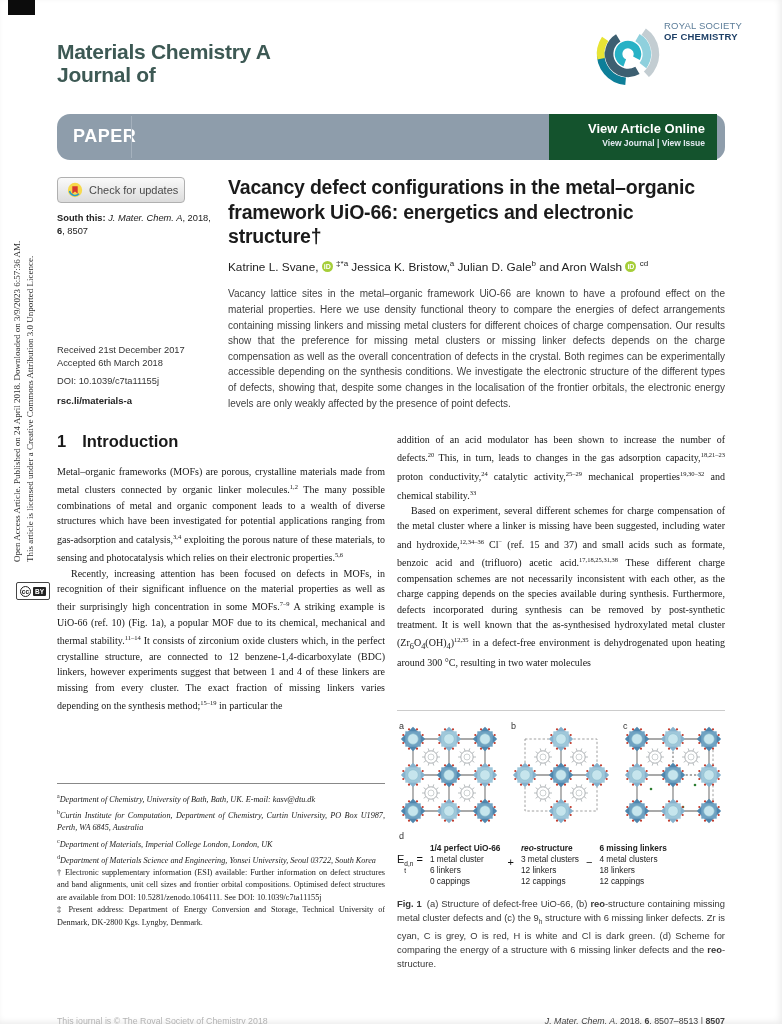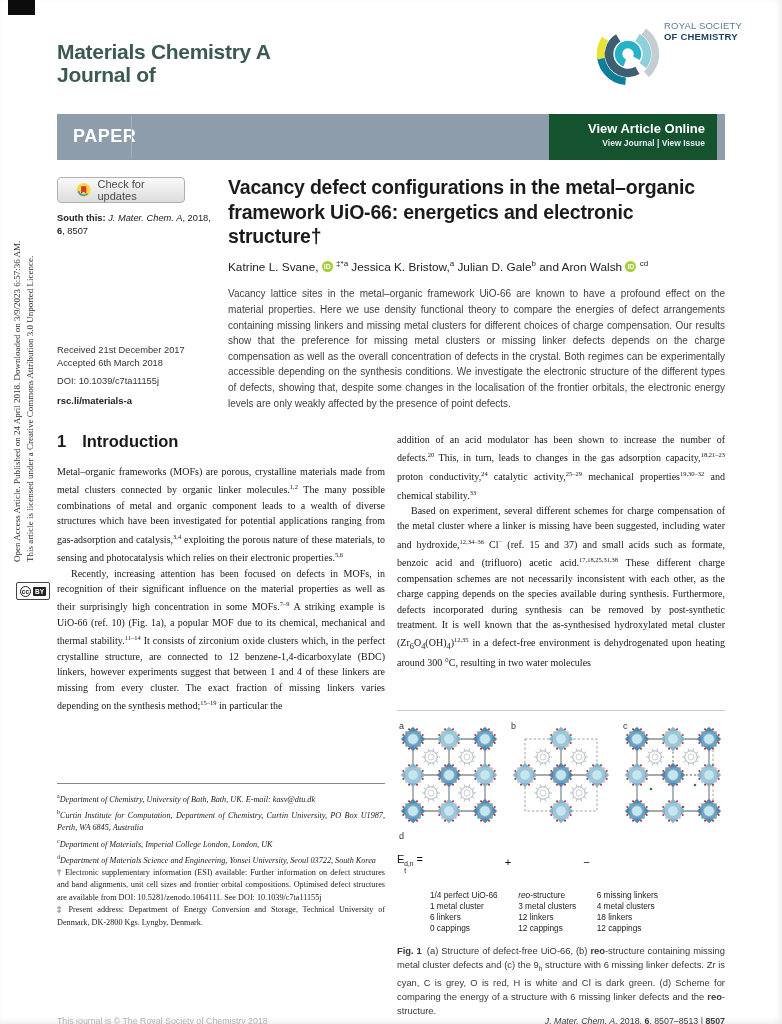--- a/index.html
+++ b/index.html
@@ -12,42 +12,42 @@
 
   
   .masthead { position:absolute; left:57px; top:40px; color:#3d5954; font-weight:bold;
               font-size:21px; line-height:23px; letter-spacing:-0.3px; }
   .rsc-logo { position:absolute; left:594px; top:20px; width:150px; height:88px; display:flex; align-items:flex-start; }
   .rsc-logo-text { margin-left:2px; line-height:11px; }
   .rsc-logo-text .l1 { font-size:9.5px; color:#5c7d99; letter-spacing:0.2px; }
   .rsc-logo-text .l2 { font-size:9.5px; color:#1d3f66; font-weight:bold; letter-spacing:0.2px; }
 
   
-  .banner { position:absolute; left:57px; top:114px; width:668px; height:46px; background:#8e9dab; }
+  .banner { position:absolute; left:57px; top:114px; width:668px; height:46px; background:#8e9dab;border-radius:13px; }
   .banner-divider { position:absolute; left:74px; top:2px; bottom:2px; width:1px; background:#a5b1bd; }
   .banner-label { position:absolute; left:16px; top:12px; color:#ffffff; font-weight:bold; font-size:18px; letter-spacing:0.5px; }
   .view-box { position:absolute; right:8px; top:0; width:168px; height:46px; background:#14532d; text-align:right; padding:7px 12px 0 0; }
   .view-main { color:#ffffff; font-weight:bold; font-size:13px; display:block; }
   .view-sub { color:#e3eaf1; font-size:8.5px; font-weight:bold; display:block; margin-top:2px;padding-left:16px; }
 
   
   .side-text { position:absolute; transform:rotate(-90deg); transform-origin:0 0; white-space:nowrap;
                font-family:"Liberation Serif", serif; font-size:9px; color:#2d2d2d; }
   .side1 { left:12px; top:562px; }
   .side2 { left:25px; top:562px; }
   .cc-badge { position:absolute; left:16px; top:582px; width:34px; height:18px; border:1px solid #444;
               border-radius:2px; display:flex; align-items:center; justify-content:center; gap:2px; background:#fff; }
   .cc-circle { width:11px; height:11px; border:1.2px solid #222; border-radius:50%; font-size:6.5px; font-weight:bold;
                color:#222; display:flex; align-items:center; justify-content:center; }
   .cc-by { font-size:6.5px; font-weight:bold; color:#fff; background:#222; padding:1px 2px; border-radius:1px; }
 
   
   .check-btn { position:absolute; left:57px; top:177px; width:128px; height:26px; border:1px solid #b0b0b0;
                border-radius:4px; background:linear-gradient(#fafafa,#dcdcdc); display:flex; align-items:center;
-               gap:6px; padding-left:18px; cursor:pointer; }
+               gap:6px; padding-left:9px; cursor:pointer; }
   .check-btn span.lbl { font-size:11px; color:#4a4a4a; }
   .cite-block { position:absolute; left:57px; top:212px; width:158px; font-size:9.3px; line-height:12.5px; color:#222; }
   .recv-block { position:absolute; left:57px; top:344px; width:170px; font-size:9.3px; line-height:13px; color:#333; }
   .doi-line   { position:absolute; left:57px; top:376px; font-size:9.3px; color:#333; }
   .rsc-link   { position:absolute; left:57px; top:395px; font-size:9.5px; color:#222; font-weight:bold; }
 
   
   .title-col { position:absolute; left:228px; top:175px; width:497px; }
   .article-title { font-size:19.5px; line-height:24.5px; font-weight:bold; color:#1b1b1b; letter-spacing:-0.2px; }
   .authors { margin-top:10px; font-size:11.8px; color:#222; white-space:nowrap; }
@@ -77,21 +77,21 @@
   .panels { display:flex; gap:8px; }
   .panel { position:relative; width:104px; height:104px; }
   .panel-label { position:absolute; left:2px; top:-2px; font-size:9px; color:#333; }
   .eq-area { margin-top:4px; }
   .eq-label { font-size:9px; color:#333; margin-left:2px; }
   .eq-row { display:flex; align-items:flex-start; gap:7px; margin-top:2px; }
   .eq-sym { font-size:11px; color:#111; margin-top:10px; white-space:nowrap; }
   .supsub { display:inline-flex; flex-direction:column; font-size:6.5px; line-height:6.5px; vertical-align:-3px; }
   .eq-op { font-size:11px; color:#111; margin-top:13px; }
   .eq-term { font-size:8.3px; line-height:11px; color:#222; }
-  .eq-term .t-title { font-weight:normal;margin-top:47px; }
+  .eq-term .t-title { font-weight:bold; }
   .caption { margin-top:10px; font-size:9.4px; line-height:14px; color:#383838; text-align:justify; }
   .caption .cap-label { font-weight:bold; margin-right:5px; }
   .caption sub { font-size:6.5px; }
 
   
   .footer { position:absolute; left:57px; top:988px; width:668px; display:flex; justify-content:space-between;
             font-size:8.8px;margin-top:28px; }
   .footer .fl { color:#b3b3b3; }
   .footer .fr { color:#3f3f3f; }
 </style>

